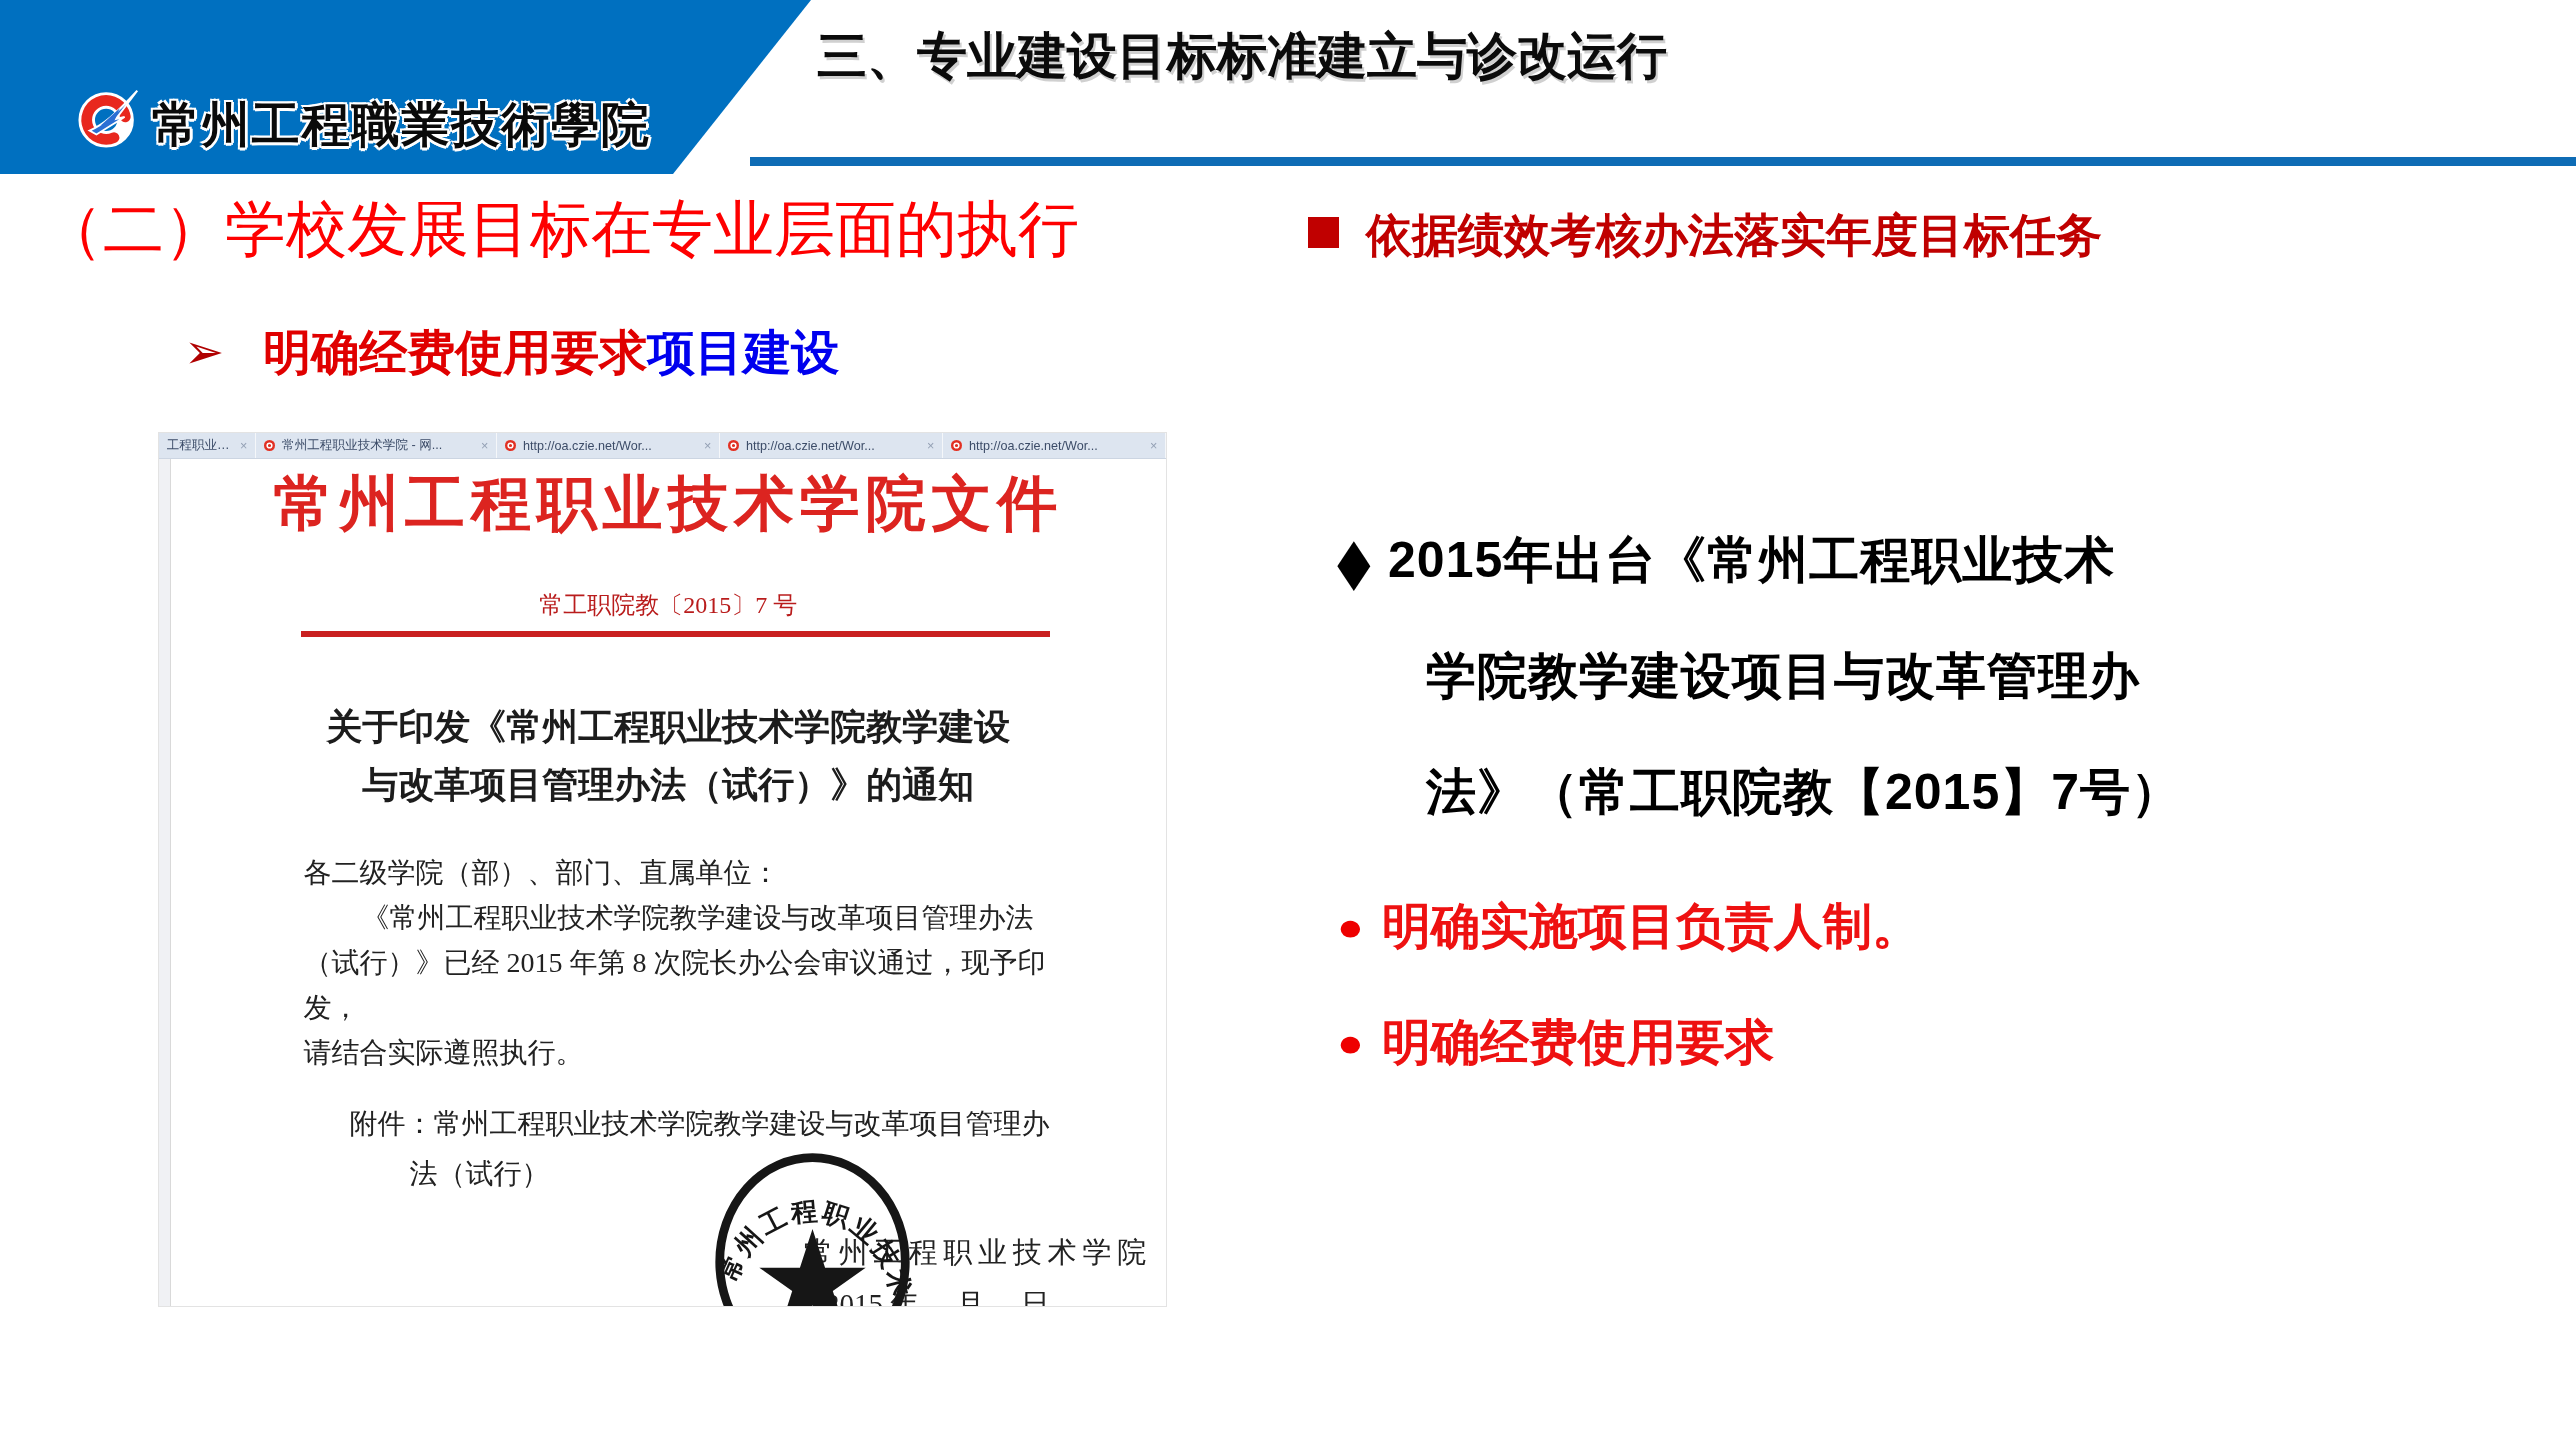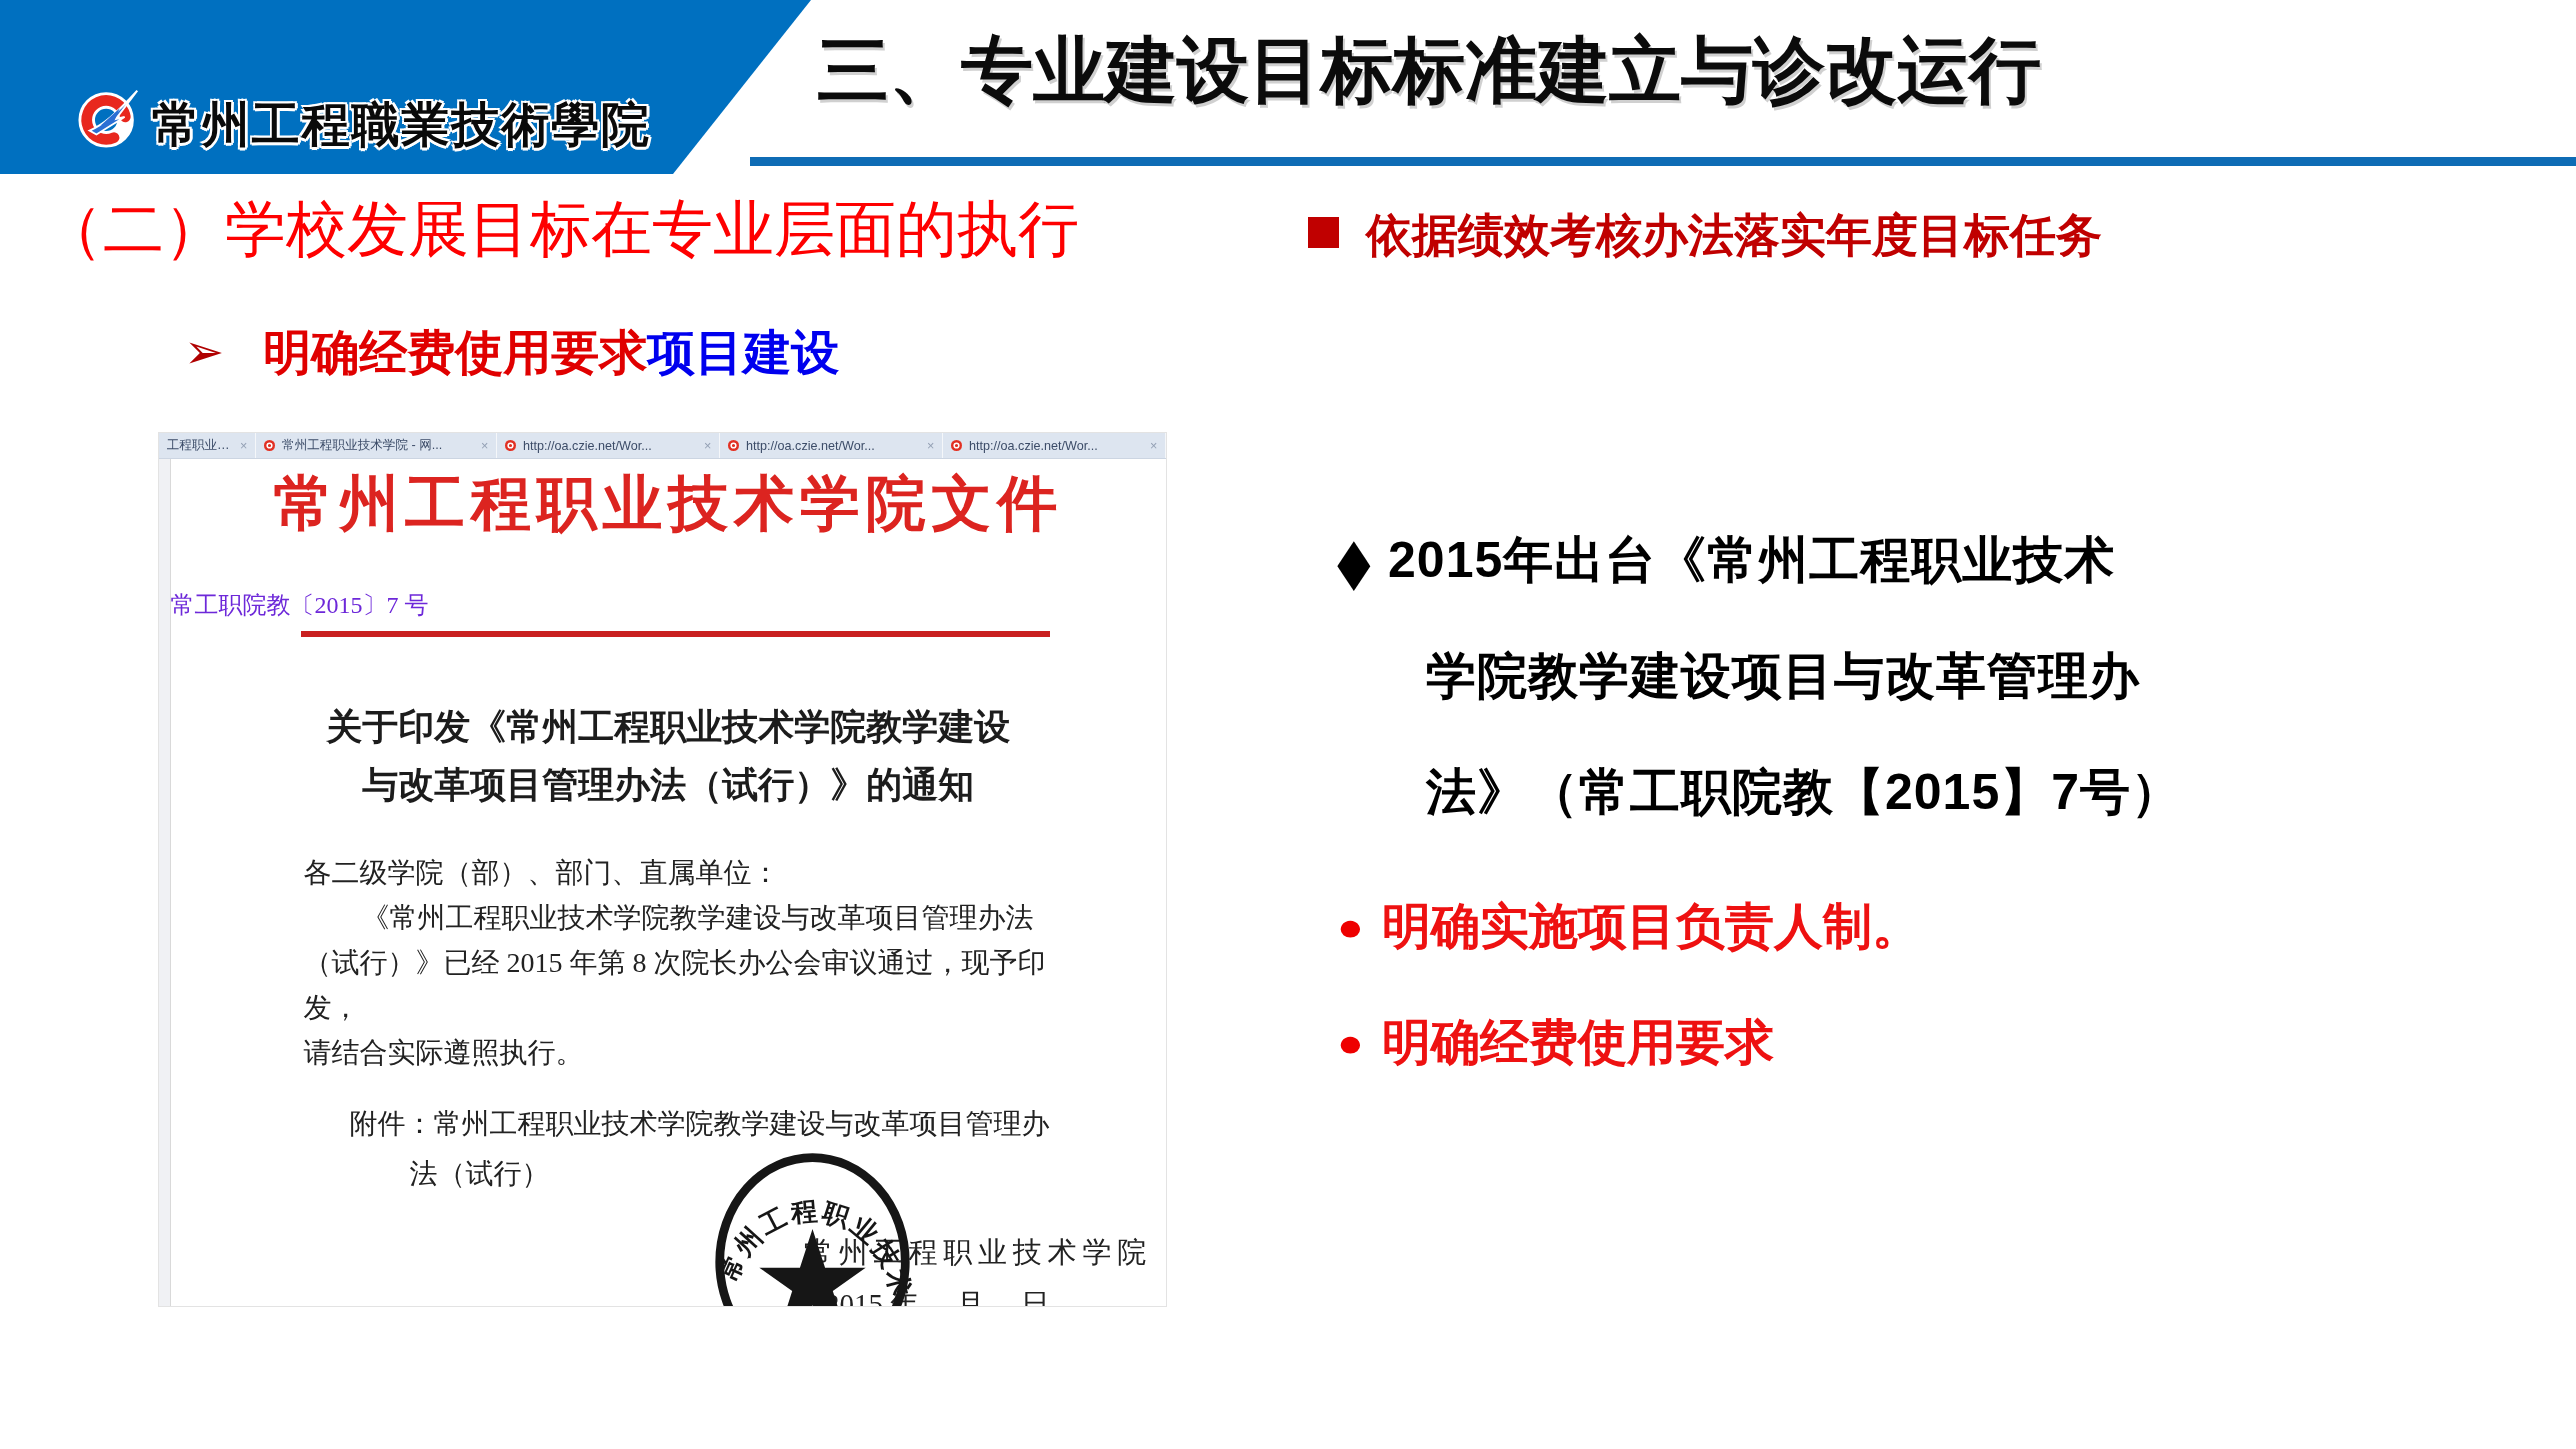--- a/index.html
+++ b/index.html
@@ -19,21 +19,21 @@
   .logo { position:absolute; left:77px; top:83px; width:68px; height:68px; }
   .logo-text {
     position:absolute; left:152px; top:93px;
     font-size:48px; font-weight:bold; color:#0a0a0a; letter-spacing:1.9px;
     text-shadow:-1.9px -1.9px 0 #fff, 1.9px -1.9px 0 #fff, -1.9px 1.9px 0 #fff, 1.9px 1.9px 0 #fff, 0 2.9px 0 #fff, 2.9px 0 0 #fff;
     white-space:nowrap;
   }
 
   .main-title {
     position:absolute; left:817px; top:23px; width:1719px;
-    font-size:72px; font-weight:bold; color:#0b0b0b; white-space:nowrap;
+    font-size:50px; font-weight:bold; color:#0b0b0b; white-space:nowrap;
     text-shadow:1.9px 2.9px 0 rgba(120,120,120,.35);
   }
   .title-rule {
     position:absolute; left:750px; top:157px; width:1826px; height:8.7px;
     background:#0e6cb5;
   }
 
   
   .section-heading {
     position:absolute; left:42px; top:189px;
@@ -77,21 +77,21 @@
   .doc-left-strip {
     position:absolute; left:0; top:26px; width:11.6px; bottom:0;
     background:#f0f1f4; border-right:1px solid #d9d9d9;
   }
   .doc-body { position:absolute; left:11.6px; top:26px; right:0; bottom:0; }
 
   .doc-header {
     margin-top:11px; text-align:center; font-size:60px; line-height:68px;
     font-weight:bold; color:#dc2420; letter-spacing:5.8px; white-space:nowrap;
   }
-  .doc-number { margin-top:54px; text-align:left; font-size:24px; line-height:27px; color:#6d28d9; }
+  .doc-number { margin-top:54px; text-align:center; font-size:24px; line-height:27px; color:#b91c1c; }
   .doc-redline { margin:11.6px 0 0 130px; width:749px; height:6.8px; background:#c92020; }
   .doc-title { margin-top:61px; text-align:center; font-size:36px; line-height:58px; font-weight:600; color:#1c1c1c; }
   .doc-text { margin:36px 116px 0 133px; font-size:28px; line-height:45px; color:#222; }
   .indent2 { text-indent:58px; }
   .doc-attach { margin:24px 116px 0 133px; font-size:28px; line-height:50px; color:#222; }
   .attach1 { text-indent:46px; }
   .attach2 { text-indent:106px; }
 
   .sig-org  { position:absolute; left:645px; top:800px; font-size:29px; letter-spacing:5.8px; color:#222; white-space:nowrap; }
   .sig-date { position:absolute; left:666px; top:852px; font-size:29px; color:#222; white-space:nowrap; }

